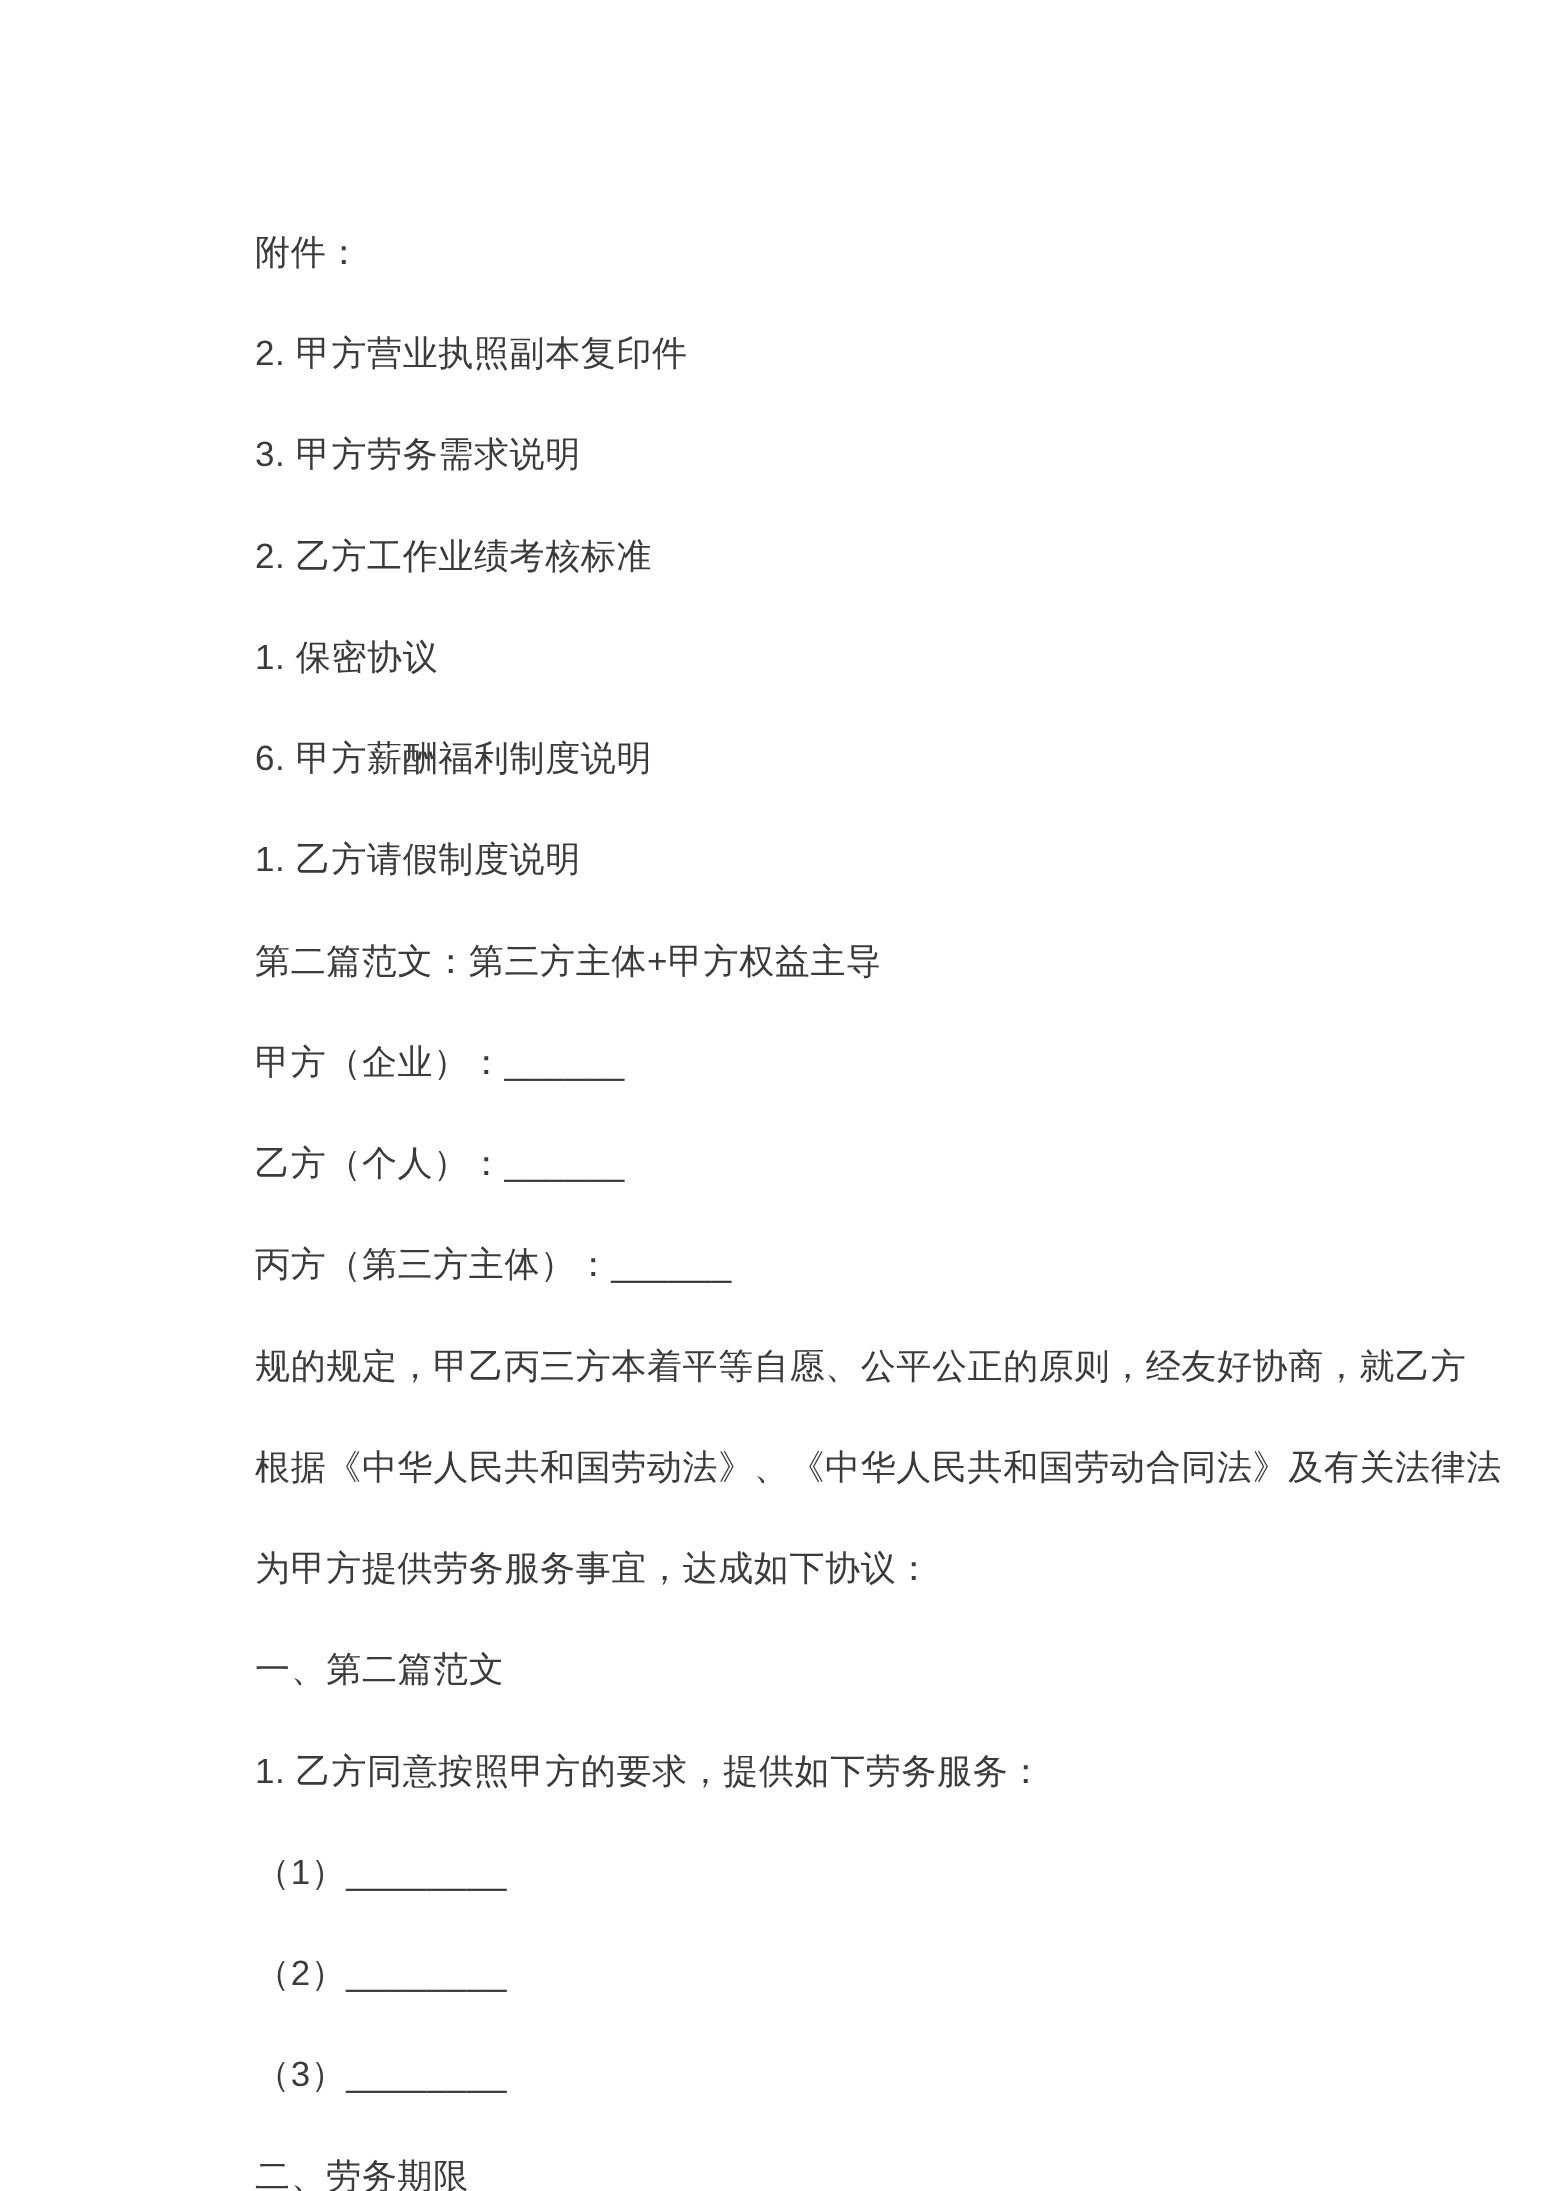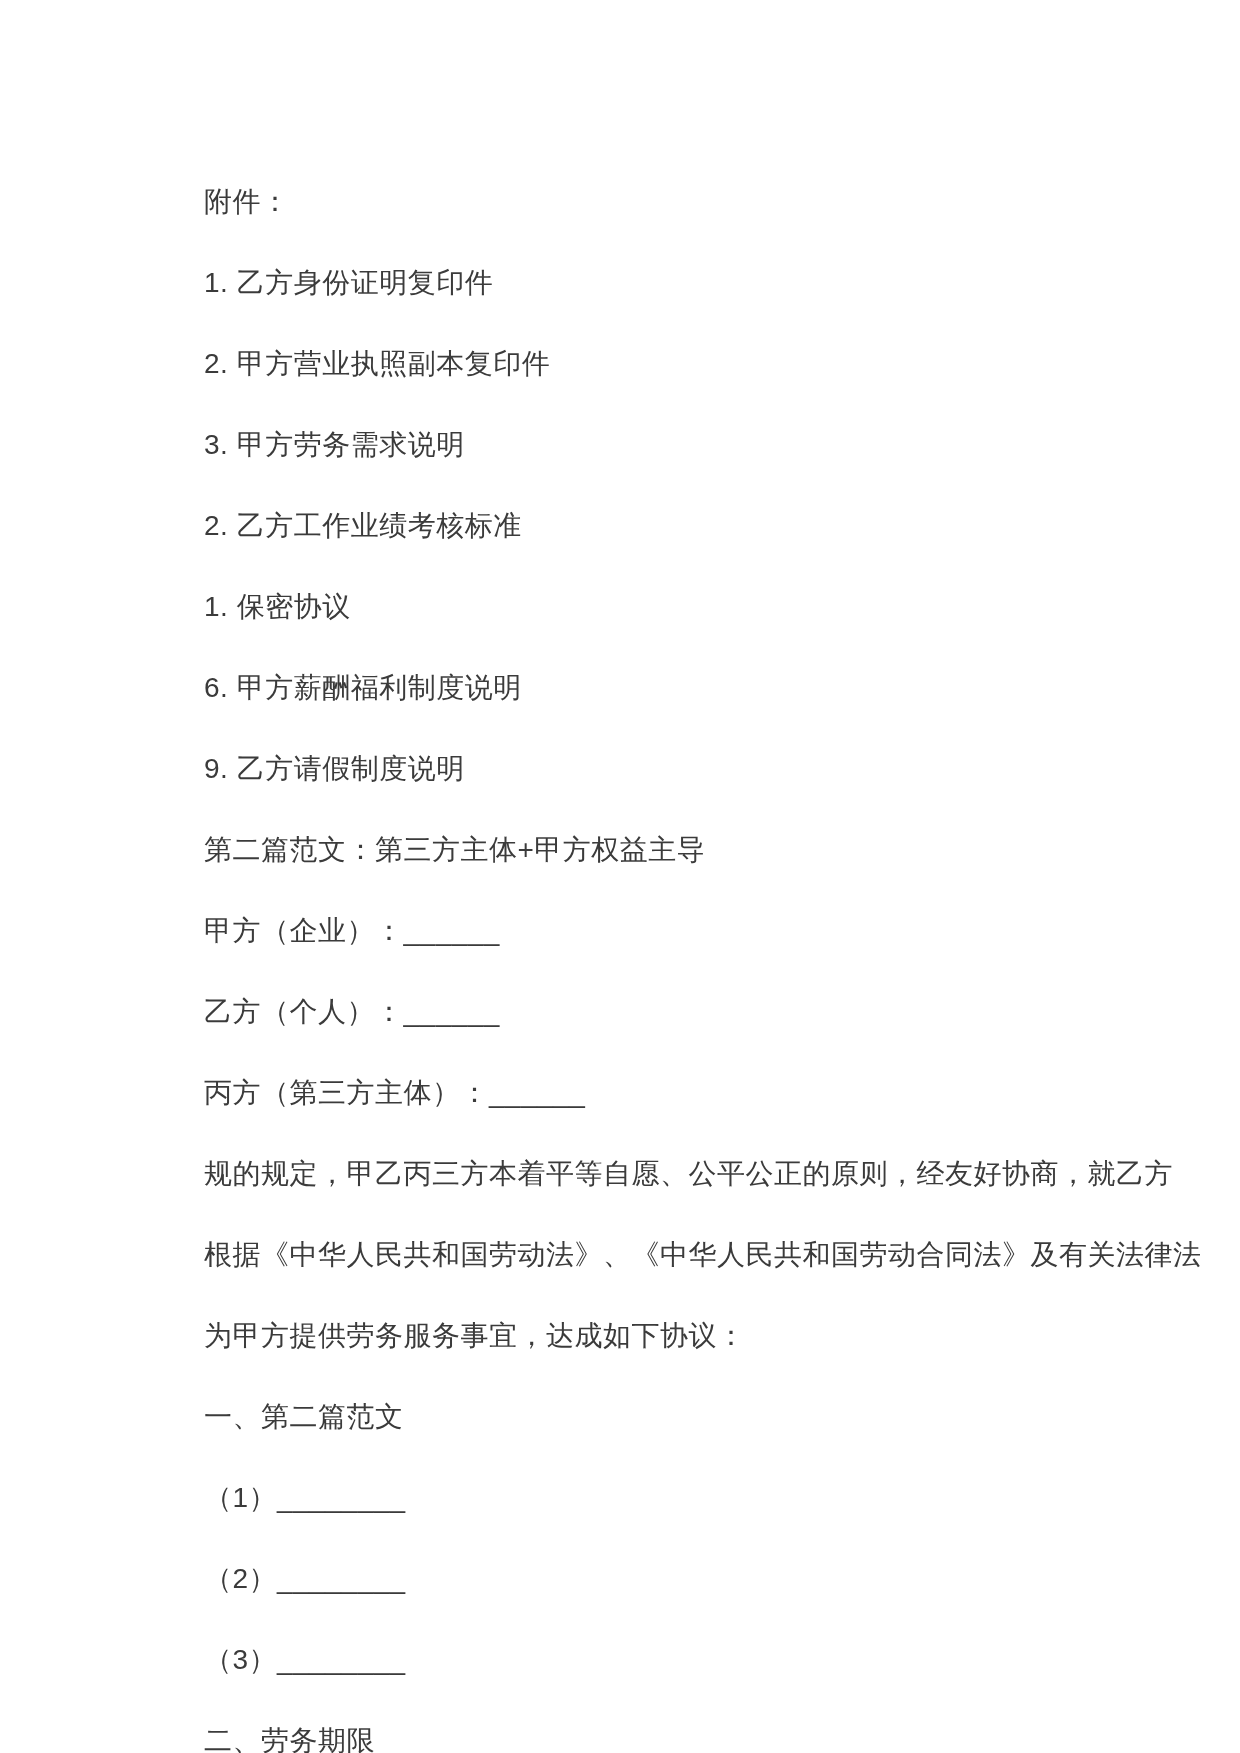--- a/index.html
+++ b/index.html
@@ -31,40 +31,40 @@
     white-space: pre;
   }
 </style>
 </head>
 <body>
 
 <div class="doc-page">
 
   <p class="line">附件：</p>
 
-  <p class="line">1. 乙方身份证明复印件</p>
   <p class="line">2. 甲方营业执照副本复印件</p>
   <p class="line">3. 甲方劳务需求说明</p>
   <p class="line">2. 乙方工作业绩考核标准</p>
   <p class="line">1. 保密协议</p>
   <p class="line">6. 甲方薪酬福利制度说明</p>
-  <p class="line">9. 乙方请假制度说明</p>
+  <p class="line">1. 乙方请假制度说明</p>
 
   <p class="line">第二篇范文：第三方主体+甲方权益主导</p>
 
   <p class="line">甲方（企业）：______</p>
   <p class="line">乙方（个人）：______</p>
   <p class="line">丙方（第三方主体）：______</p>
 
   <p class="line">规的规定，甲乙丙三方本着平等自愿、公平公正的原则，经友好协商，就乙方</p>
   <p class="line">根据《中华人民共和国劳动法》、《中华人民共和国劳动合同法》及有关法律法</p>
   <p class="line">为甲方提供劳务服务事宜，达成如下协议：</p>
 
   <p class="line">一、第二篇范文</p>
 
+  <p class="line">1. 乙方同意按照甲方的要求，提供如下劳务服务：</p>
 
   <p class="line">（1）________</p>
   <p class="line">（2）________</p>
   <p class="line">（3）________</p>
 
 
   <p class="line">二、劳务期限</p>
 
 </div>
 

